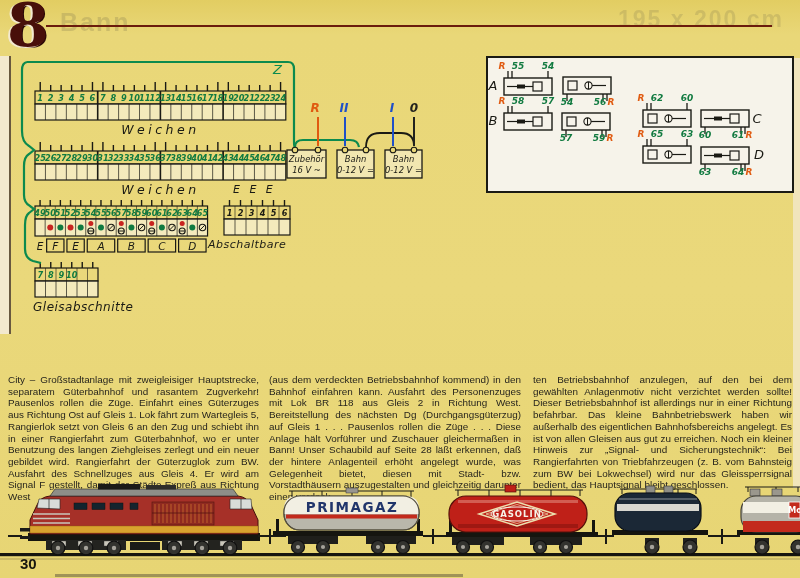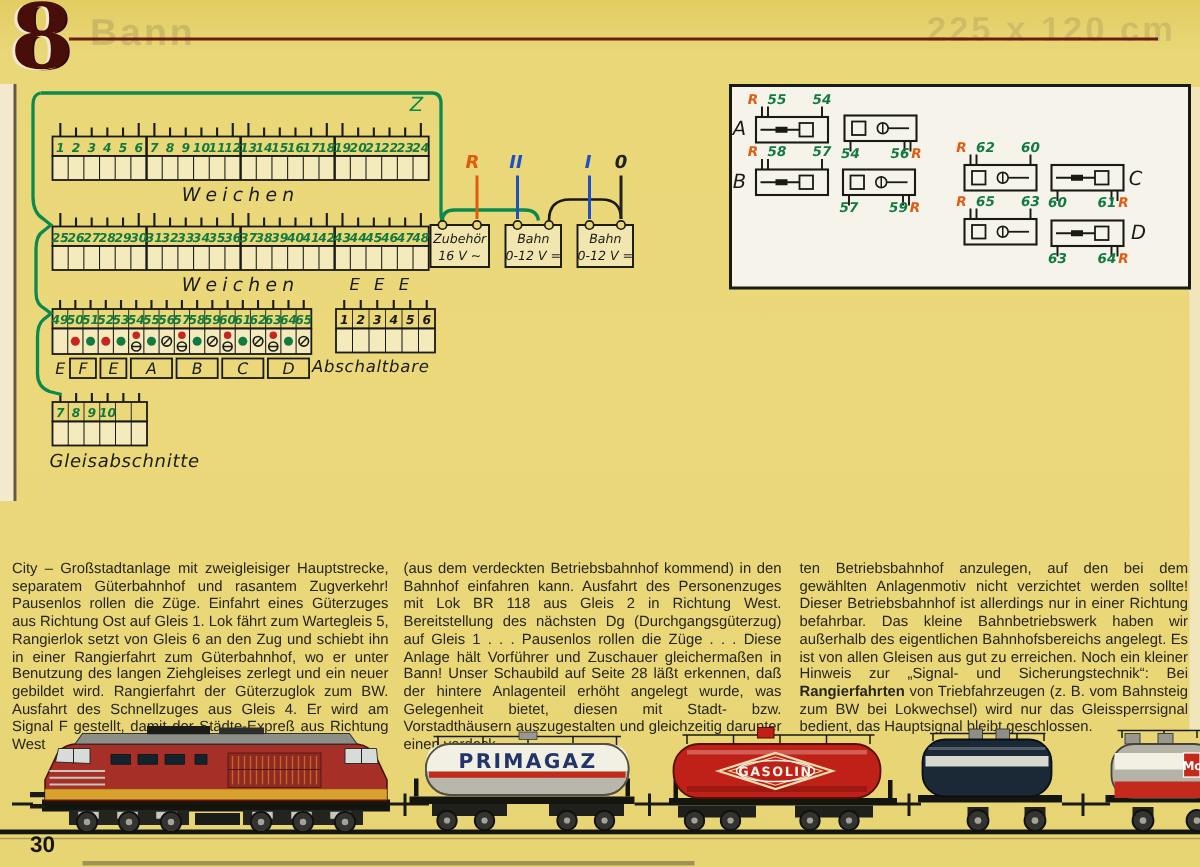--- a/index.html
+++ b/index.html
@@ -18,29 +18,29 @@
   .edge-right{position:absolute;left:793px;top:58px;width:7px;height:430px;background:#f2e8cd;opacity:.8}
   .edge-bottom{position:absolute;left:55px;top:574px;width:408px;height:3px;background:#4a4236;opacity:.45}
   svg{position:absolute;left:0;overflow:hidden}
   svg text{font-family:"DejaVu Sans",sans-serif}
   .article{position:absolute;top:374px;left:0;width:800px;font-size:9.9px;line-height:11.7px;
            color:#27251d;text-align:justify}
   .col{position:absolute;top:0}
   .c1{left:8px;width:251px}
   .c2{left:269px;width:252px}
   .c3{left:533px;width:259px}
-  .c3 b{font-weight:bold}
+  .c3 b{font-weight:normal}
   .pageno{position:absolute;left:20px;top:555px;font-size:15px;font-weight:bold;color:#16160f}
 </style>
 </head>
 <body>
 
 <div class="page">
   <div class="ghost ghost-left">Bann</div>
-  <div class="ghost ghost-right">225 x 120 cm</div>
+  <div class="ghost ghost-right">195 x 200 cm</div>
   <div class="numeral">8</div>
   <div class="rule"></div>
   <div class="edge-left"></div>
   <div class="edge-right"></div>
   <div class="edge-bottom"></div>
 
   <svg id="diagram" style="top:0px" width="800" height="350" viewBox="0 0 800 350">
       <g>
         <line x1="40.225" y1="91" x2="40.225" y2="82" stroke="#1a1a14" stroke-width="1.4"></line>
         <line x1="50.675" y1="91" x2="50.675" y2="85" stroke="#1a1a14" stroke-width="1.4"></line>

